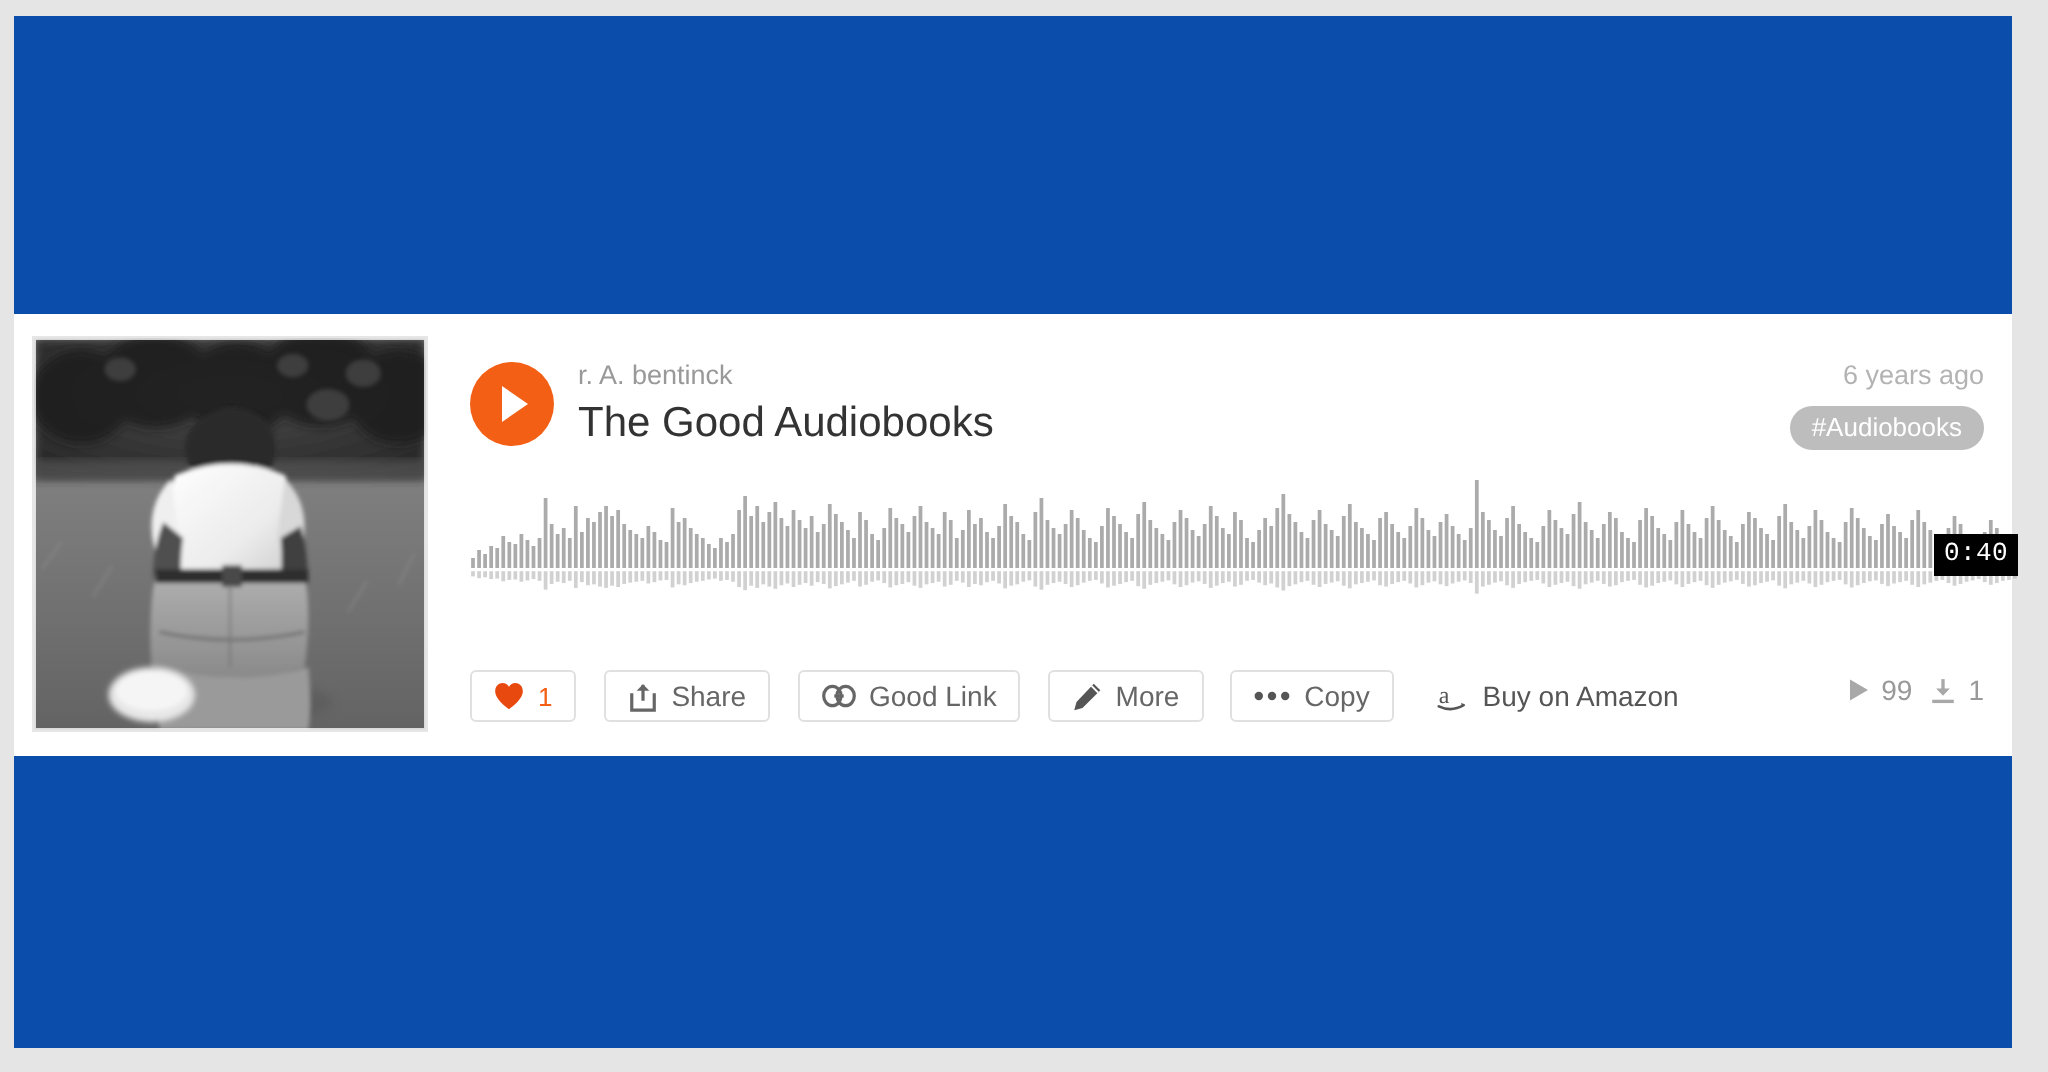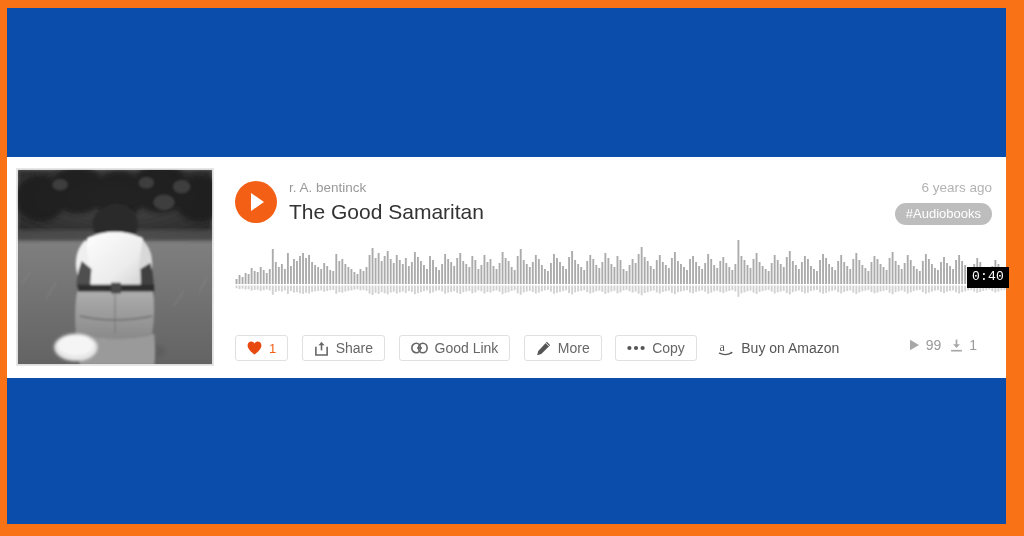--- a/index.html
+++ b/index.html
@@ -13,21 +13,21 @@
     overflow: hidden;
     font-family: "Liberation Sans", sans-serif;
     -webkit-font-smoothing: antialiased;
   }
 
   
   #frame {
     position: relative;
     width: 1024px;
     height: 536px;
-    background: #f97316;
+    background: #e5e5e5;
   }
   #blue-backdrop {
     position: absolute;
     left: 7px;
     top: 8px;
     width: 999px;
     height: 516px;
     background: #0a4daa;
   }
 
@@ -187,21 +187,21 @@
     margin-left: 8px;
     color: #555555;
     font-size: 14px;
     vertical-align: top;
     cursor: pointer;
   }
   #buy-link .glyph { margin-right: 7px; display: inline-flex; align-items: center; }
 
   #stats {
     position: absolute;
-    right: 15px;
+    right: 0;
     top: 2px;
     display: flex;
     align-items: center;
     gap: 9px;
     color: #999999;
     font-size: 14px;
   }
   .stat { display: inline-flex; align-items: center; gap: 6px; }
   .stat svg { display: block; }
 </style>
@@ -291,21 +291,21 @@
     <div id="track-header">
 
       <div id="play-button">
         <svg viewBox="0 0 16 20">
           <path d="M2 1 L15 10 L2 19 Z" fill="#ffffff"></path>
         </svg>
       </div>
 
       <div id="track-meta">
         <div class="artist-name">r. A. bentinck</div>
-        <div class="track-title">The Good Samaritan</div>
+        <div class="track-title">The Good Audiobooks</div>
       </div>
 
       <div id="header-right">
         <div class="upload-time">6 years ago</div>
         <div><span id="tag-pill">#Audiobooks</span></div>
       </div>
     </div>
 
     <div id="waveform-wrap">
       <svg id="waveform-svg" viewBox="0 0 774 72" preserveAspectRatio="none">

